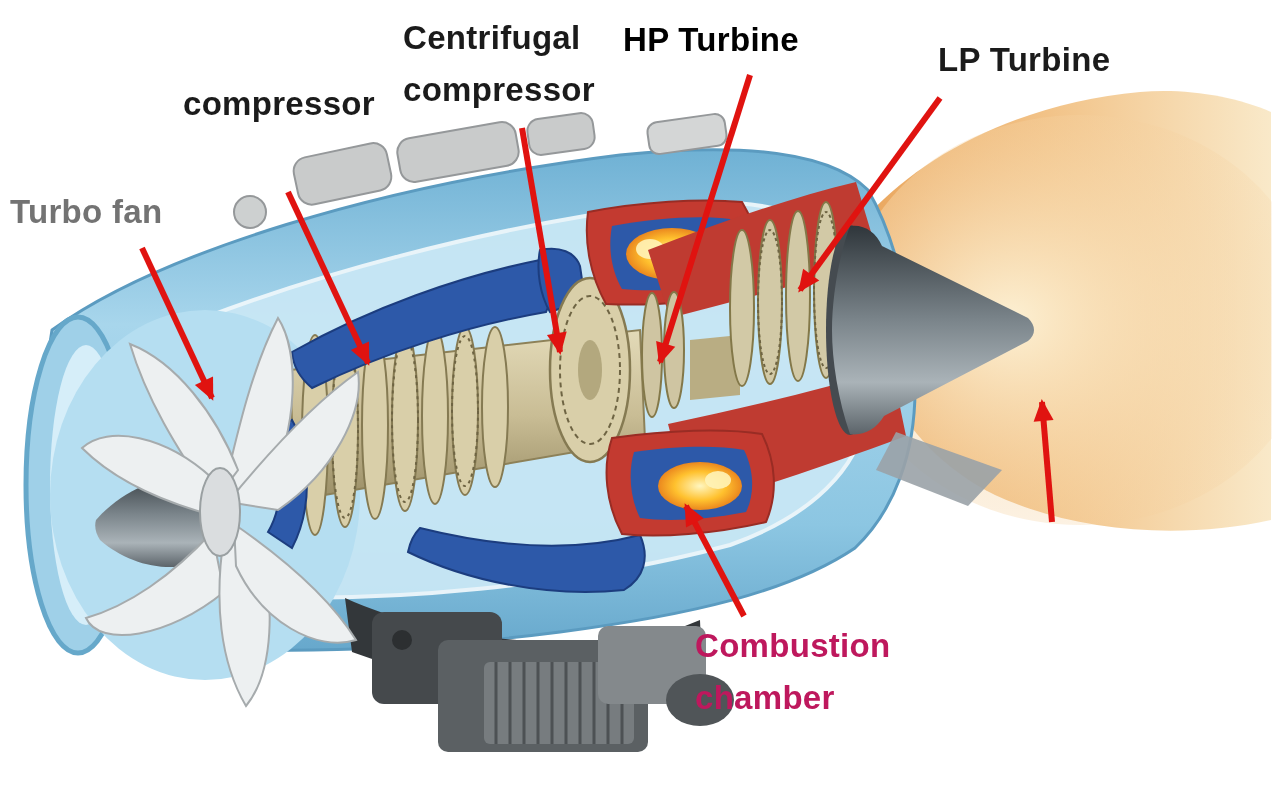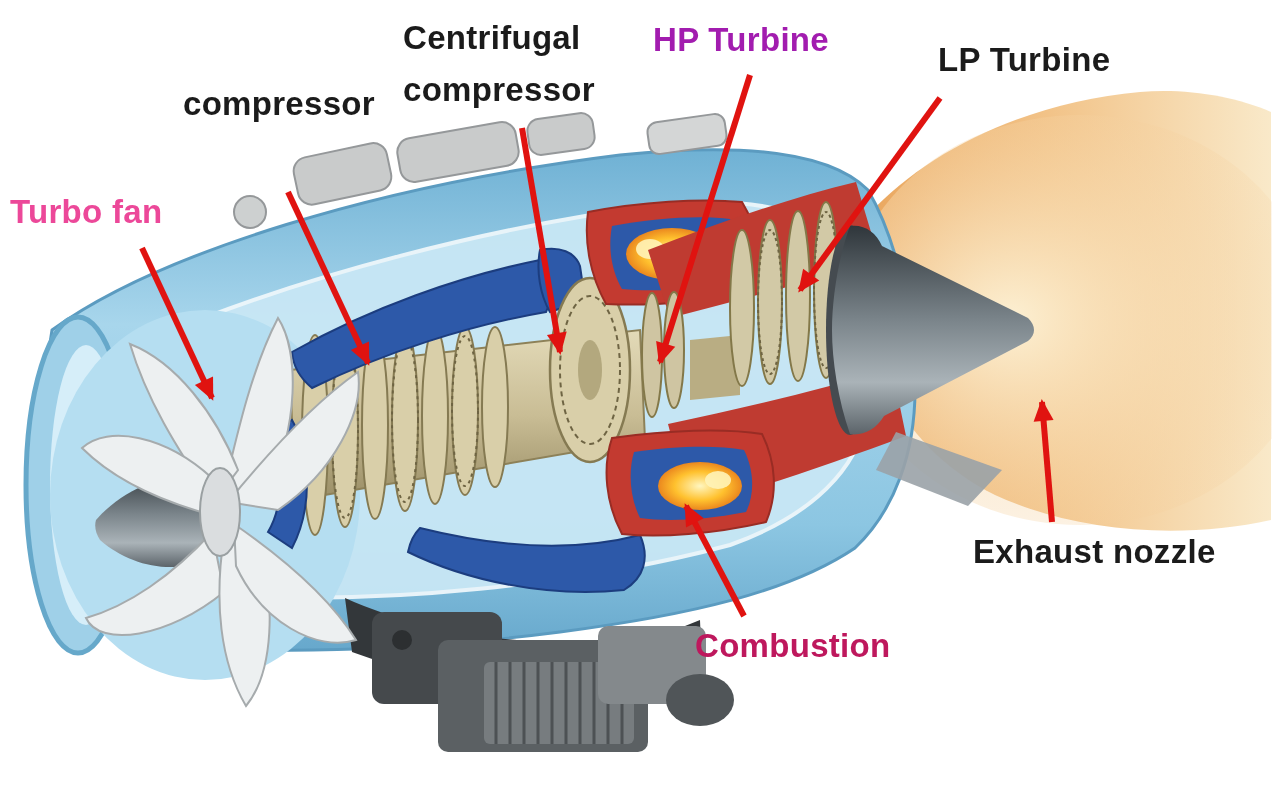--- a/index.html
+++ b/index.html
@@ -194,42 +194,40 @@
     </defs>
     <line x1="142" y1="248" x2="212" y2="398" stroke="#e01310" stroke-width="6" marker-end="url(#arrowhead)"></line>
     <line x1="288" y1="192" x2="368" y2="363" stroke="#e01310" stroke-width="6" marker-end="url(#arrowhead)"></line>
     <line x1="522" y1="128" x2="560" y2="352" stroke="#e01310" stroke-width="6" marker-end="url(#arrowhead)"></line>
     <line x1="750" y1="75" x2="660" y2="362" stroke="#e01310" stroke-width="6" marker-end="url(#arrowhead)"></line>
     <line x1="940" y1="98" x2="800" y2="290" stroke="#e01310" stroke-width="6" marker-end="url(#arrowhead)"></line>
     <line x1="1052" y1="522" x2="1042" y2="402" stroke="#e01310" stroke-width="6" marker-end="url(#arrowhead)"></line>
     <line x1="744" y1="616" x2="686" y2="506" stroke="#e01310" stroke-width="6" marker-end="url(#arrowhead)"></line>
   </svg>
 
-  <div class="label" style="left: 10px; top: 186px; color: #ec4899;">
+  <div class="label" style="left: 10px; top: 186px; color: #737373;">
     <span>Turbo fan</span>
   </div>
 
   <div class="label" style="left: 183px; top: 78px; color: rgb(27, 27, 27);">
     <span>compressor</span>
   </div>
 
   <div class="label" style="left: 403px; top: 12px; color: rgb(27, 27, 27);">
     <span>Centrifugal</span>
     <span>compressor</span>
   </div>
 
-  <div class="label" style="left: 653px; top: 14px; color: #a21caf;">
+  <div class="label" style="left: 623px; top: 14px; color: #000000;">
     <span>HP Turbine</span>
   </div>
 
   <div class="label" style="left: 938px; top: 34px; color: rgb(27, 27, 27);">
     <span>LP Turbine</span>
   </div>
 
-  <div class="label" style="left: 973px; top: 526px; color: rgb(27, 27, 27);">
-    <span>Exhaust nozzle</span>
-  </div>
 
   <div class="label" style="left: 695px; top: 620px; color: #be185d;">
     <span>Combustion</span>
+    <span>chamber</span>
   </div>
 
 </div>
 
 </body></html>

